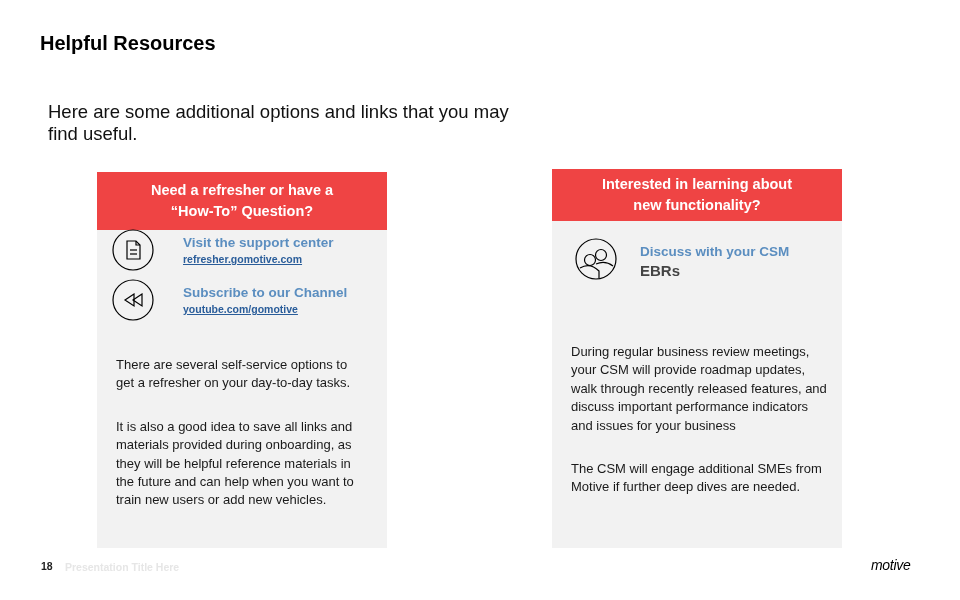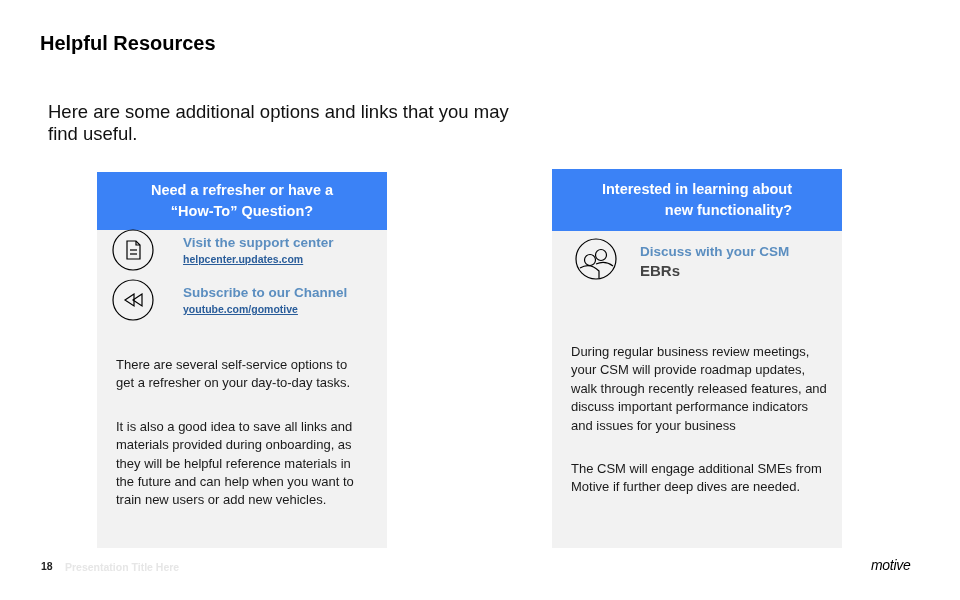--- a/index.html
+++ b/index.html
@@ -1,20 +1,20 @@
 <!DOCTYPE html>
 <html><head>
 <meta charset="utf-8">
 <style>
   html,body{margin:0;padding:0;}
   body{width:960px;height:600px;background:#ffffff;position:relative;overflow:hidden;font-family:"Liberation Sans",sans-serif;color:#111;}
   .title{position:absolute;left:40px;top:32px;font-size:20px;font-weight:bold;color:#000;}
   .intro{position:absolute;left:48px;top:101px;width:470px;font-size:18.5px;line-height:22px;color:#111;}
   .card{position:absolute;background:#f2f2f2;}
-  .card-head{background:#3b82f6;color:#fff;font-weight:bold;font-size:14.5px;line-height:21px;text-align:center;display:flex;align-items:center;justify-content:center;}
+  .card-head{background:#ef4444;color:#fff;font-weight:bold;font-size:14.5px;line-height:21px;text-align:center;display:flex;align-items:center;justify-content:center;}
   .icon-circle{position:absolute;width:42px;height:42px;}
   .res-title{position:absolute;font-size:13.5px;font-weight:bold;color:#5b8ec0;white-space:nowrap;}
   .res-link{position:absolute;font-size:10.5px;font-weight:bold;color:#2a5d9a;text-decoration:underline;white-space:nowrap;}
   .res-sub{position:absolute;font-size:15px;font-weight:bold;color:#444;}
   .body-text{position:absolute;font-size:13px;line-height:18.4px;color:#1a1a1a;}
   .body-text p{margin:0;}
   .body-text p + p{margin-top:25px;}
   .footer-num{position:absolute;left:41px;top:560px;font-size:10.5px;font-weight:bold;color:#222;}
   .footer-title{position:absolute;left:65px;top:561px;font-size:10.5px;font-weight:bold;color:#e6e6e6;}
   .footer-date{position:absolute;left:201px;top:561px;font-size:10.5px;color:#e6e6e6;margin-top:47px;}
@@ -35,38 +35,38 @@
   </div>
 
   <svg class="icon-circle" style="left:15px;top:57px;" viewBox="0 0 42 42">
     <circle cx="21" cy="21" r="20" fill="none" stroke="#000" stroke-width="1.2"></circle>
     <path d="M15 12 H24 L28 16 V30 H15 Z" fill="none" stroke="#000" stroke-width="1.2"></path>
     <path d="M24 12 V16 H28" fill="none" stroke="#000" stroke-width="1.2"></path>
     <line x1="18" y1="21" x2="25" y2="21" stroke="#000" stroke-width="1.2"></line>
     <line x1="18" y1="25" x2="25" y2="25" stroke="#000" stroke-width="1.2"></line>
   </svg>
   <div class="res-title" style="left:86px;top:63px;">Visit the support center</div>
-  <a class="res-link" style="left:86px;top:81px;">helpcenter.updates.com</a>
+  <a class="res-link" style="left:86px;top:81px;">refresher.gomotive.com</a>
 
   <svg class="icon-circle" style="left:15px;top:107px;" viewBox="0 0 42 42">
     <circle cx="21" cy="21" r="20" fill="none" stroke="#000" stroke-width="1.2"></circle>
     <path d="M22 15 L13 21 L22 27 Z" fill="none" stroke="#000" stroke-width="1.2"></path>
     <path d="M30 15 L21 21 L30 27 Z" fill="none" stroke="#000" stroke-width="1.2"></path>
   </svg>
   <div class="res-title" style="left:86px;top:113px;">Subscribe to our Channel</div>
   <a class="res-link" style="left:86px;top:131px;">youtube.com/gomotive</a>
 
   <div class="body-text" style="left:19px;top:184px;width:250px;">
     <p>There are several self-service options to get a refresher on your day-to-day tasks.</p>
     <p>It is also a good idea to save all links and materials provided during onboarding, as they will be helpful reference materials in the future and can help when you want to train new users or add new vehicles.</p>
   </div>
 </div>
 
 <div class="card" style="left:552px;top:169px;width:290px;height:379px;">
-  <div class="card-head" style="height:62px;text-align:right;">
+  <div class="card-head" style="height:52px;">
     <div>
       <div>Interested in learning about</div>
       <div>new functionality?</div>
     </div>
   </div>
 
   <svg class="icon-circle" style="left:23px;top:69px;" viewBox="0 0 42 42">
     <circle cx="21" cy="21" r="20" fill="none" stroke="#000" stroke-width="1.2"></circle>
     <circle cx="15" cy="22" r="5.5" fill="none" stroke="#000" stroke-width="1.2"></circle>
     <circle cx="26" cy="17" r="5.5" fill="none" stroke="#000" stroke-width="1.2"></circle>

